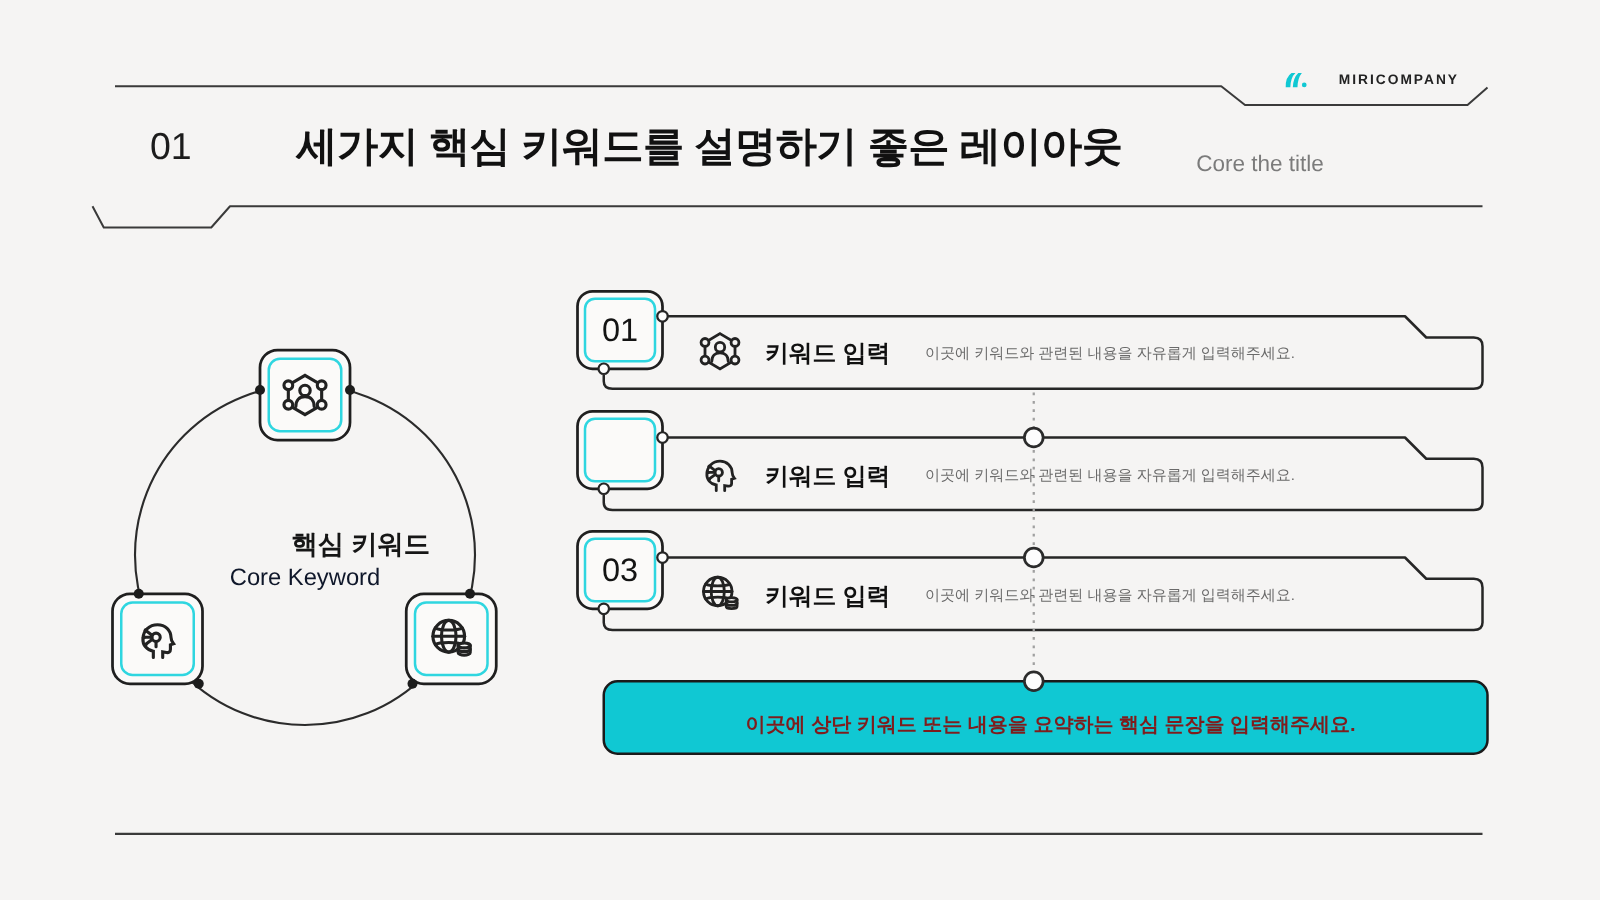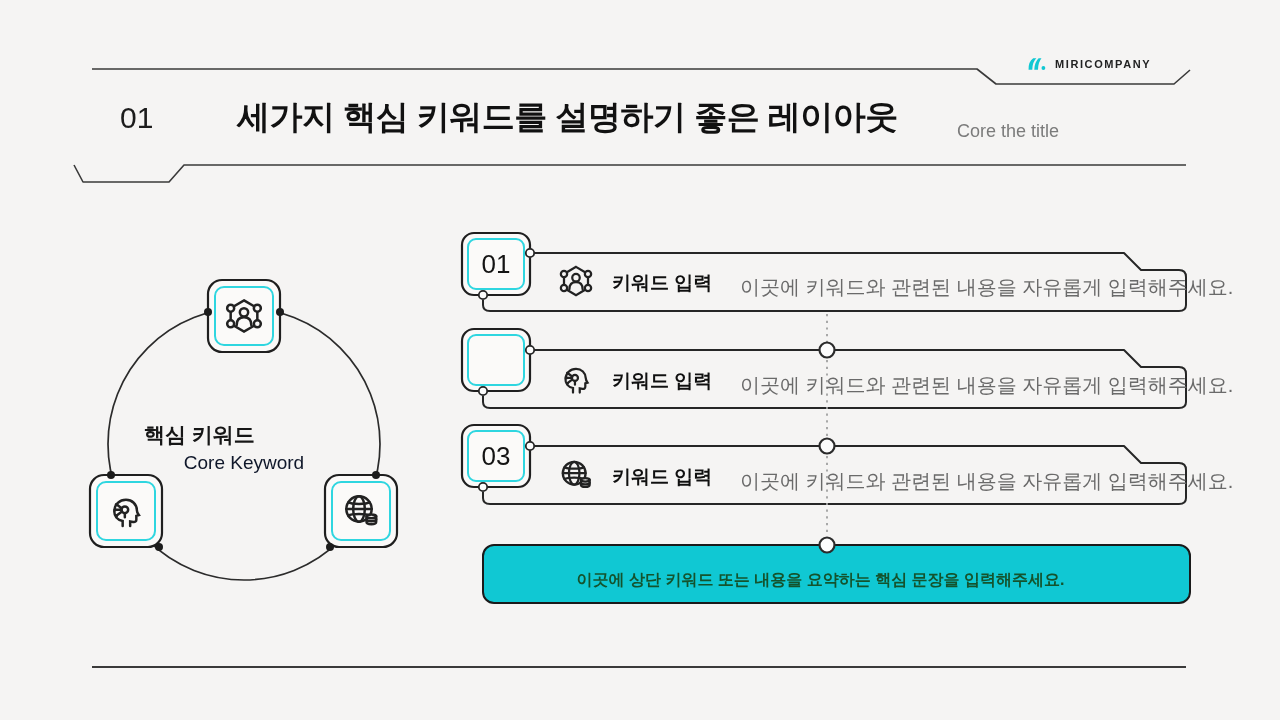--- a/index.html
+++ b/index.html
@@ -9,38 +9,38 @@
     font-family:"Liberation Sans","DejaVu Sans",sans-serif;
     color:#1a1a1a;
   }
   .abs{position:absolute;}
   .deco-svg{position:absolute;left:0;top:0;pointer-events:none;}
 
   
   .header-index{left:120px;top:101px;width:60px;font-size:30px;font-weight:400;color:#1c1c1c;}
   .page-title{left:218px;top:95px;font-size:33px;font-weight:700;letter-spacing:-0.5px;color:#111;margin-left:19px;}
   .title-placeholder{left:957px;top:121px;font-size:18px;color:#7b7b7b;}
-  .logo{left:1028px;top:57px;display:flex;align-items:center;gap:8px;}
+  .logo{left:1028px;top:57px;display:flex;align-items:center;gap:24px;}
   .logo-text{font-size:11px;font-weight:800;letter-spacing:1.6px;color:#222;}
 
   
-  .diagram-title{left:144px;top:421px;width:200px;text-align:left;font-size:21px;font-weight:700;color:#161616;}
+  .diagram-title{left:144px;top:421px;width:200px;text-align:right;font-size:21px;font-weight:700;color:#161616;}
   .diagram-subtitle{left:144px;top:452px;width:200px;text-align:center;font-size:19px;color:#0f172a;}
   .diagram-icon{width:40px;height:40px;}
 
   
   .row-number{width:68px;height:62px;display:flex;align-items:center;justify-content:center;
     font-size:26px;font-weight:500;color:#141414;left:462px;}
   .row-icon{width:36px;height:36px;left:558px;}
   .row-label{left:612px;font-size:19px;font-weight:700;color:#101010;}
-  .row-desc{left:740px;font-size:20px;color:#6a6a6a;}
-
-  
-  .summary-text{left:467px;top:545px;width:707px;height:71px;display:flex;align-items:center;
-    justify-content:center;font-size:16px;font-weight:700;color:#14532d;}
+  .row-desc{left:740px;font-size:12px;color:#6a6a6a;}
+
+  
+  .summary-text{left:487px;top:545px;width:707px;height:71px;display:flex;align-items:center;
+    justify-content:center;font-size:16px;font-weight:700;color:#7f1d1d;}
 
   .icon-svg{display:block;width:100%;height:100%;}
 </style>
 </head>
 <body>
 
 <div class="slide">
 
   <svg class="deco-svg" width="1280" height="720" viewBox="0 0 1280 720">
 

